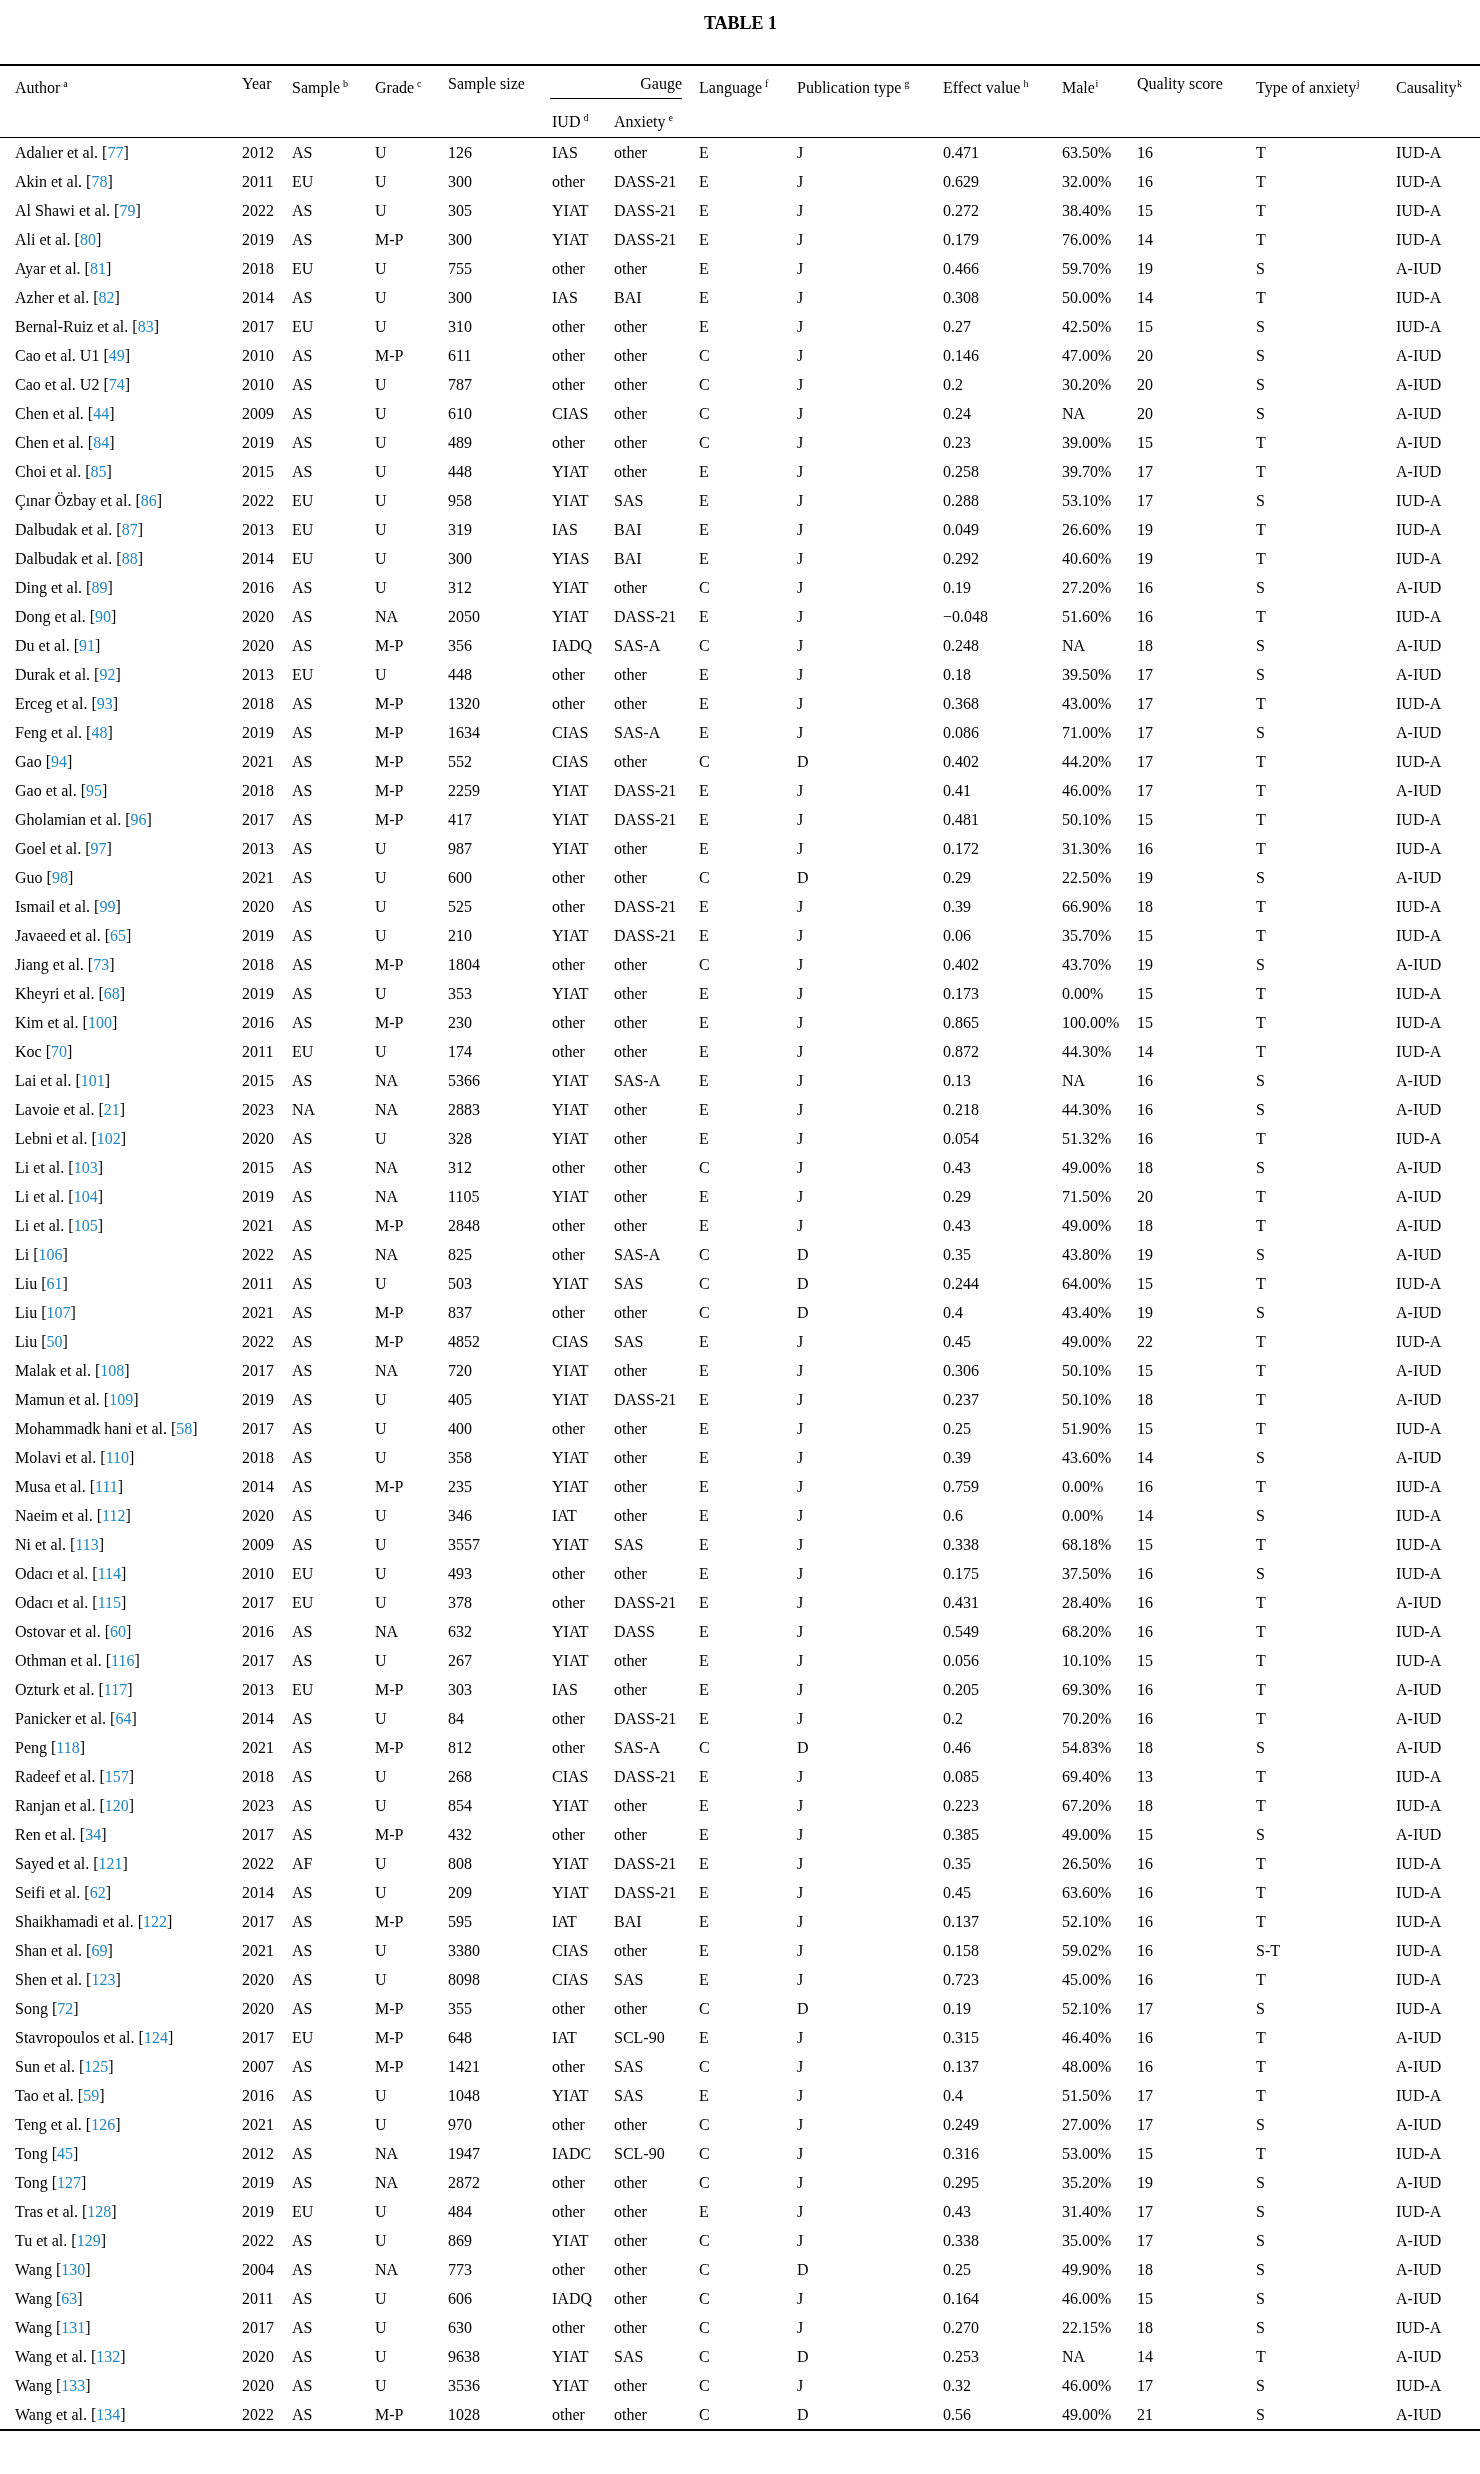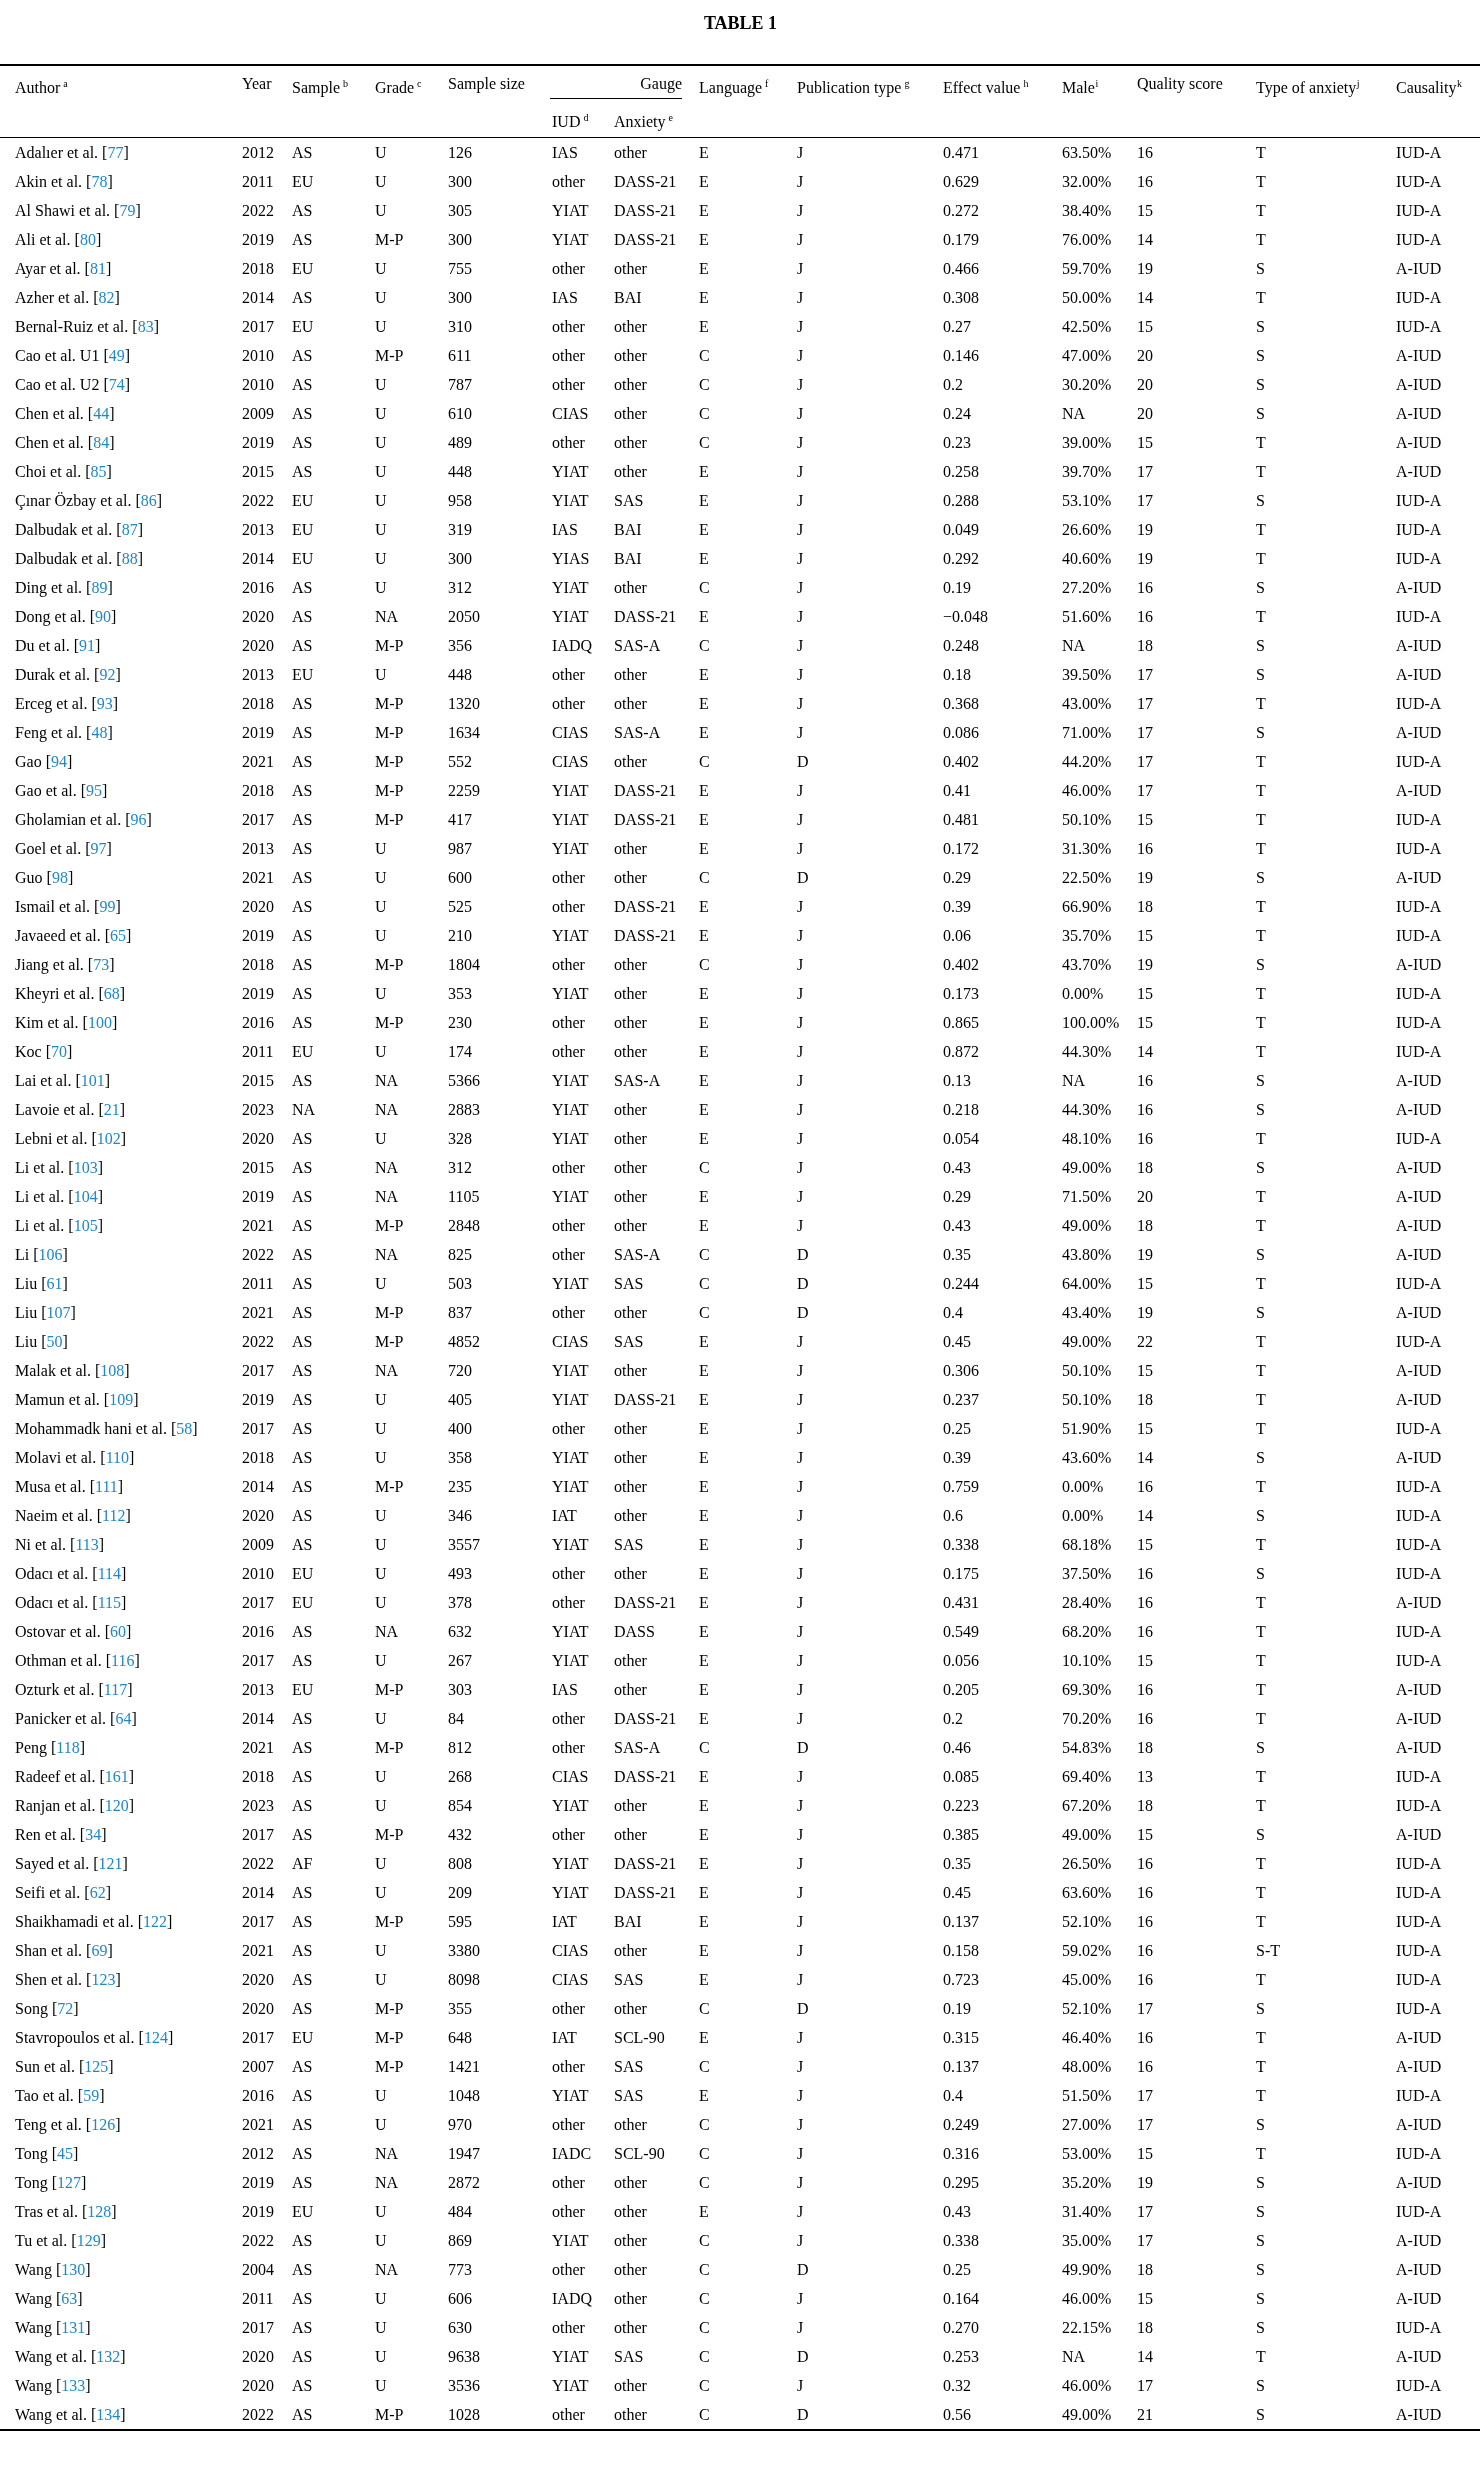--- a/index.html
+++ b/index.html
@@ -626,21 +626,21 @@
           <td>Lebni et al. [<span class="ref">102</span>]</td>
           <td>2020</td>
           <td>AS</td>
           <td>U</td>
           <td>328</td>
           <td>YIAT</td>
           <td>other</td>
           <td>E</td>
           <td>J</td>
           <td>0.054</td>
-          <td>48.10%</td>
+          <td>51.32%</td>
           <td>16</td>
           <td>T</td>
           <td>IUD-A</td>
         </tr>
         <tr>
           <td>Li et al. [<span class="ref">103</span>]</td>
           <td>2015</td>
           <td>AS</td>
           <td>NA</td>
           <td>312</td>
@@ -968,21 +968,21 @@
           <td>SAS-A</td>
           <td>C</td>
           <td>D</td>
           <td>0.46</td>
           <td>54.83%</td>
           <td>18</td>
           <td>S</td>
           <td>A-IUD</td>
         </tr>
         <tr>
-          <td>Radeef et al. [<span class="ref">161</span>]</td>
+          <td>Radeef et al. [<span class="ref">157</span>]</td>
           <td>2018</td>
           <td>AS</td>
           <td>U</td>
           <td>268</td>
           <td>CIAS</td>
           <td>DASS-21</td>
           <td>E</td>
           <td>J</td>
           <td>0.085</td>
           <td>69.40%</td>

